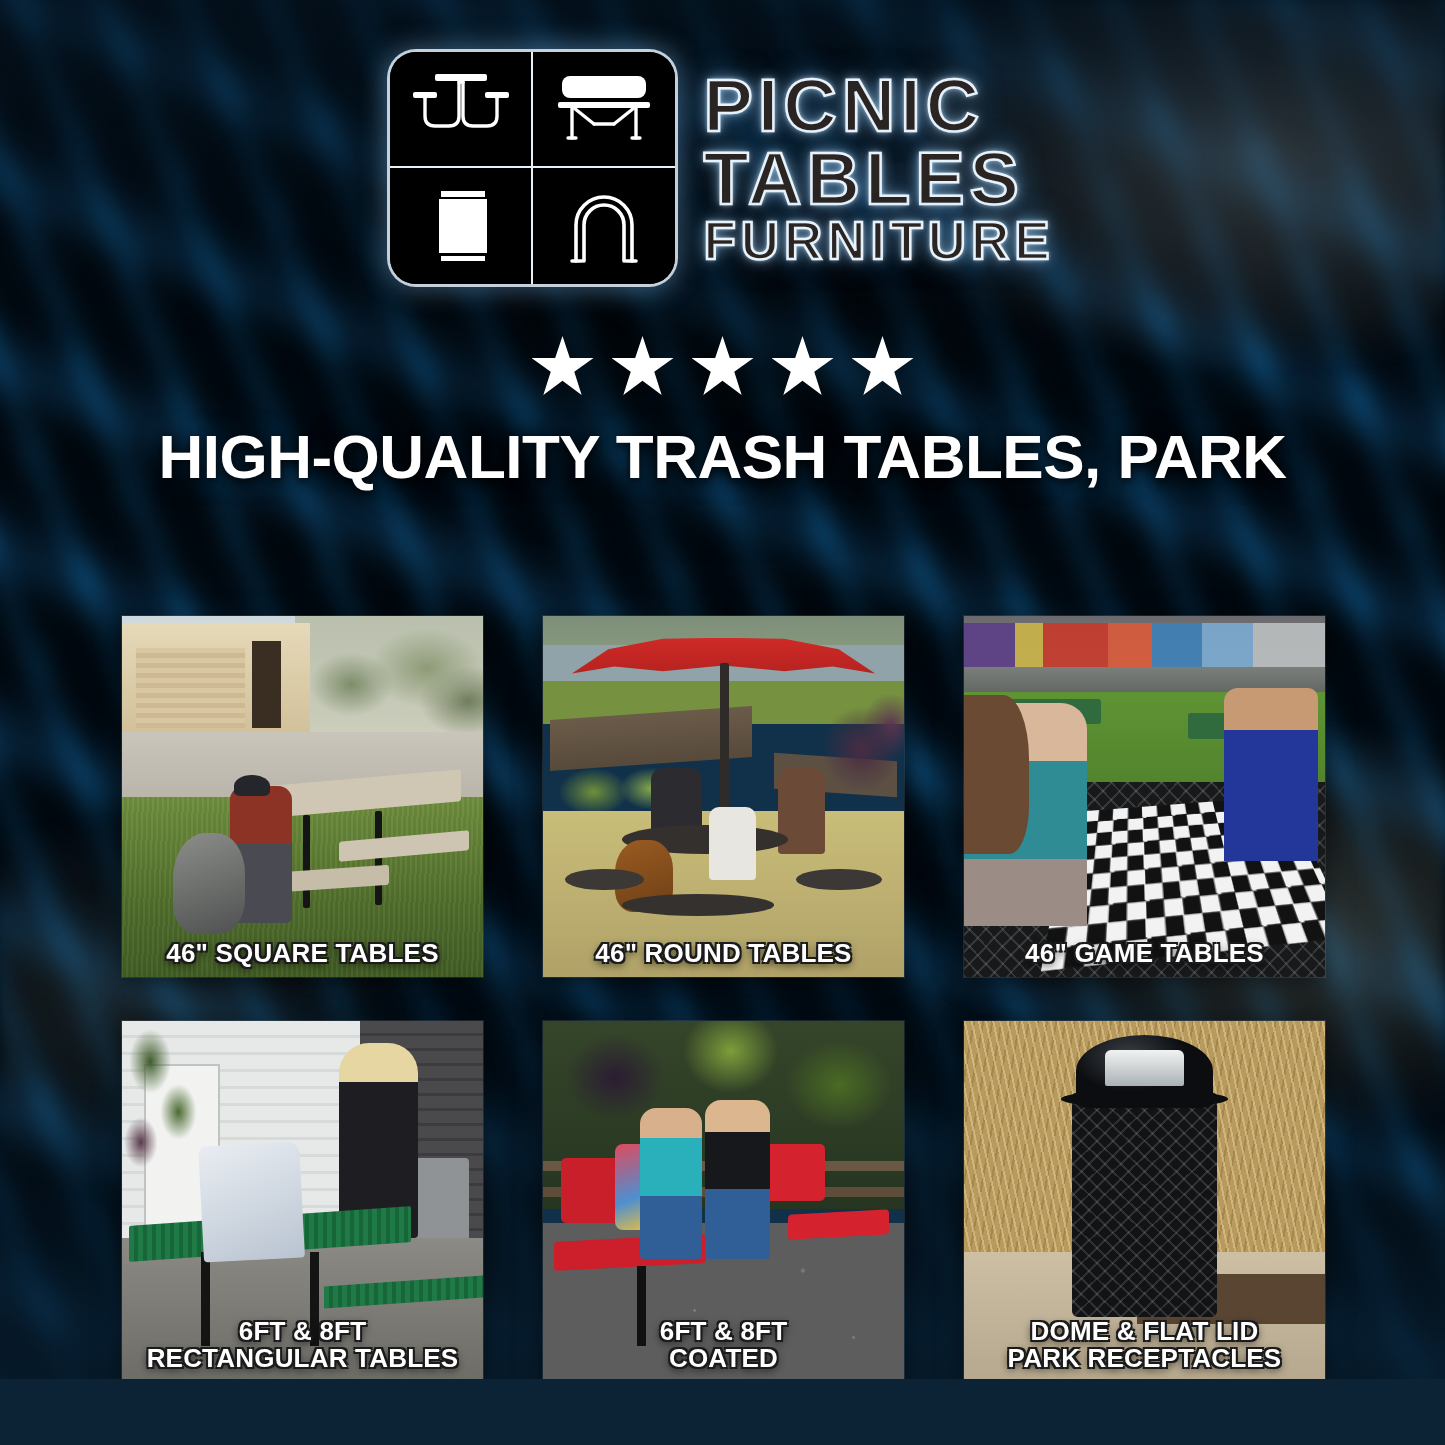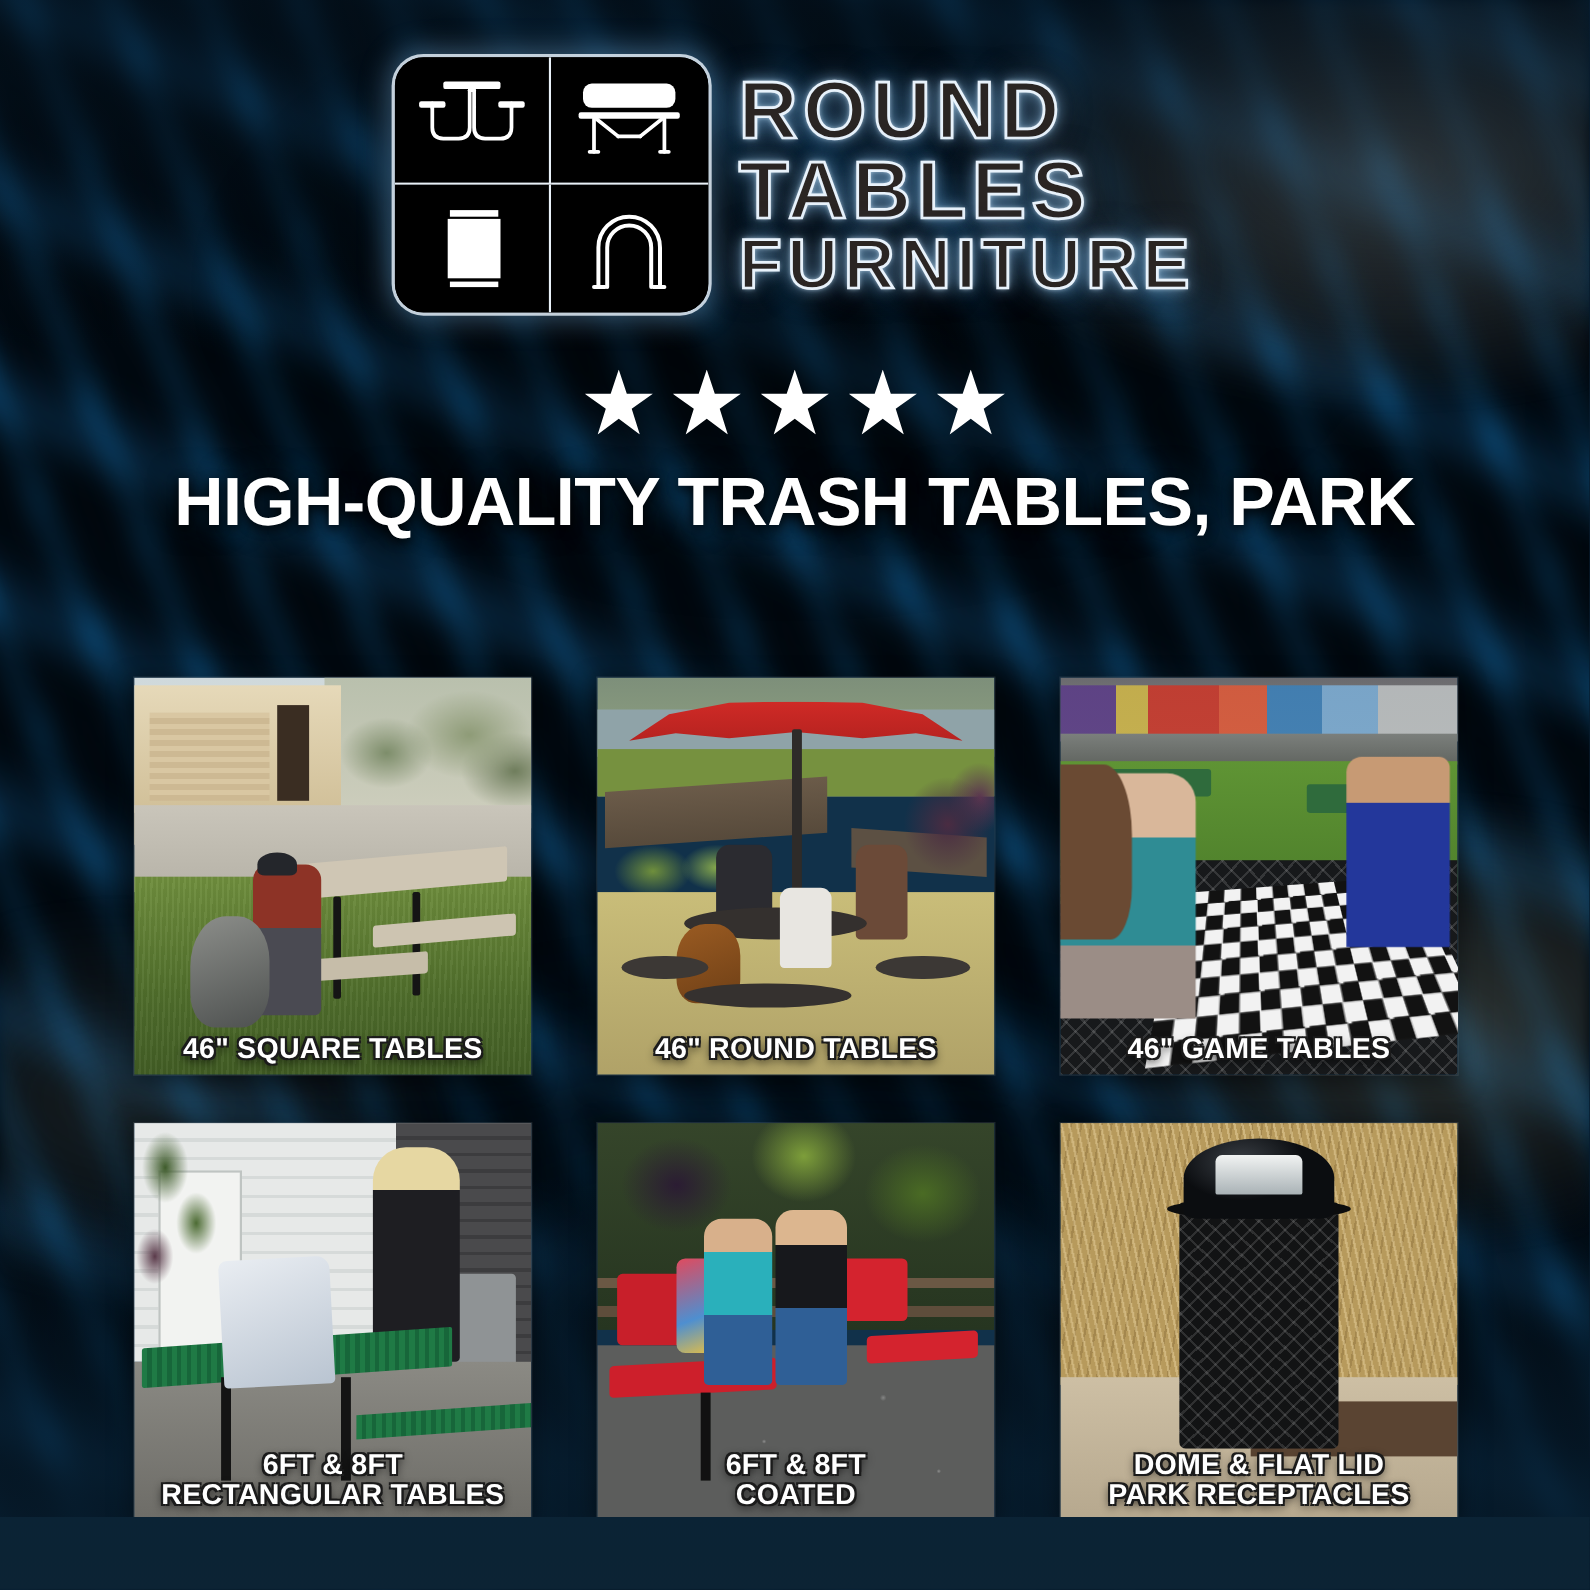--- a/index.html
+++ b/index.html
@@ -82,21 +82,21 @@
     color:#2a2523;
     -webkit-text-stroke:2.5px #e8f2fb;
     text-shadow:
       0 0 5px rgba(210,232,250,.95),
       0 0 14px rgba(150,200,240,.75),
       0 0 30px rgba(110,170,225,.5);
     white-space:nowrap;
   }
   .logo-line.l1{font-size:74px;}
   .logo-line.l2{font-size:74px;}
-  .logo-line.l3{font-size:64px;}
+  .logo-line.l3{font-size:53px;}
 
   
   .stars{
     position:absolute;left:0;right:0;top:336px;
     display:flex;align-items:center;justify-content:center;gap:18px;
   }
   .star{
     width:62px;height:62px;background:#ffffff;
     clip-path:polygon(50% 0%,61.8% 35.5%,100% 35.5%,69% 57.5%,80.9% 95%,50% 72%,19.1% 95%,31% 57.5%,0% 35.5%,38.2% 35.5%);
     filter:drop-shadow(0 2px 4px rgba(0,0,0,.55));
@@ -343,21 +343,21 @@
               <path d="M26 78 V42 a28 28 0 0 1 56 0 V78"></path>
               <path d="M34 78 V42 a20 20 0 0 1 40 0 V78"></path>
               <path d="M22 78 h10 M76 78 h10"></path>
             </g>
           </svg>
         </div>
 
       </div>
 
       <div class="logo-words">
-        <div class="logo-line l1">ROUND</div>
+        <div class="logo-line l1">PICNIC</div>
         <div class="logo-line l2">TABLES</div>
         <div class="logo-line l3">FURNITURE</div>
       </div>
 
     </div>
 
     <div class="stars">
       <div class="star"></div>
       <div class="star"></div>
       <div class="star"></div>

